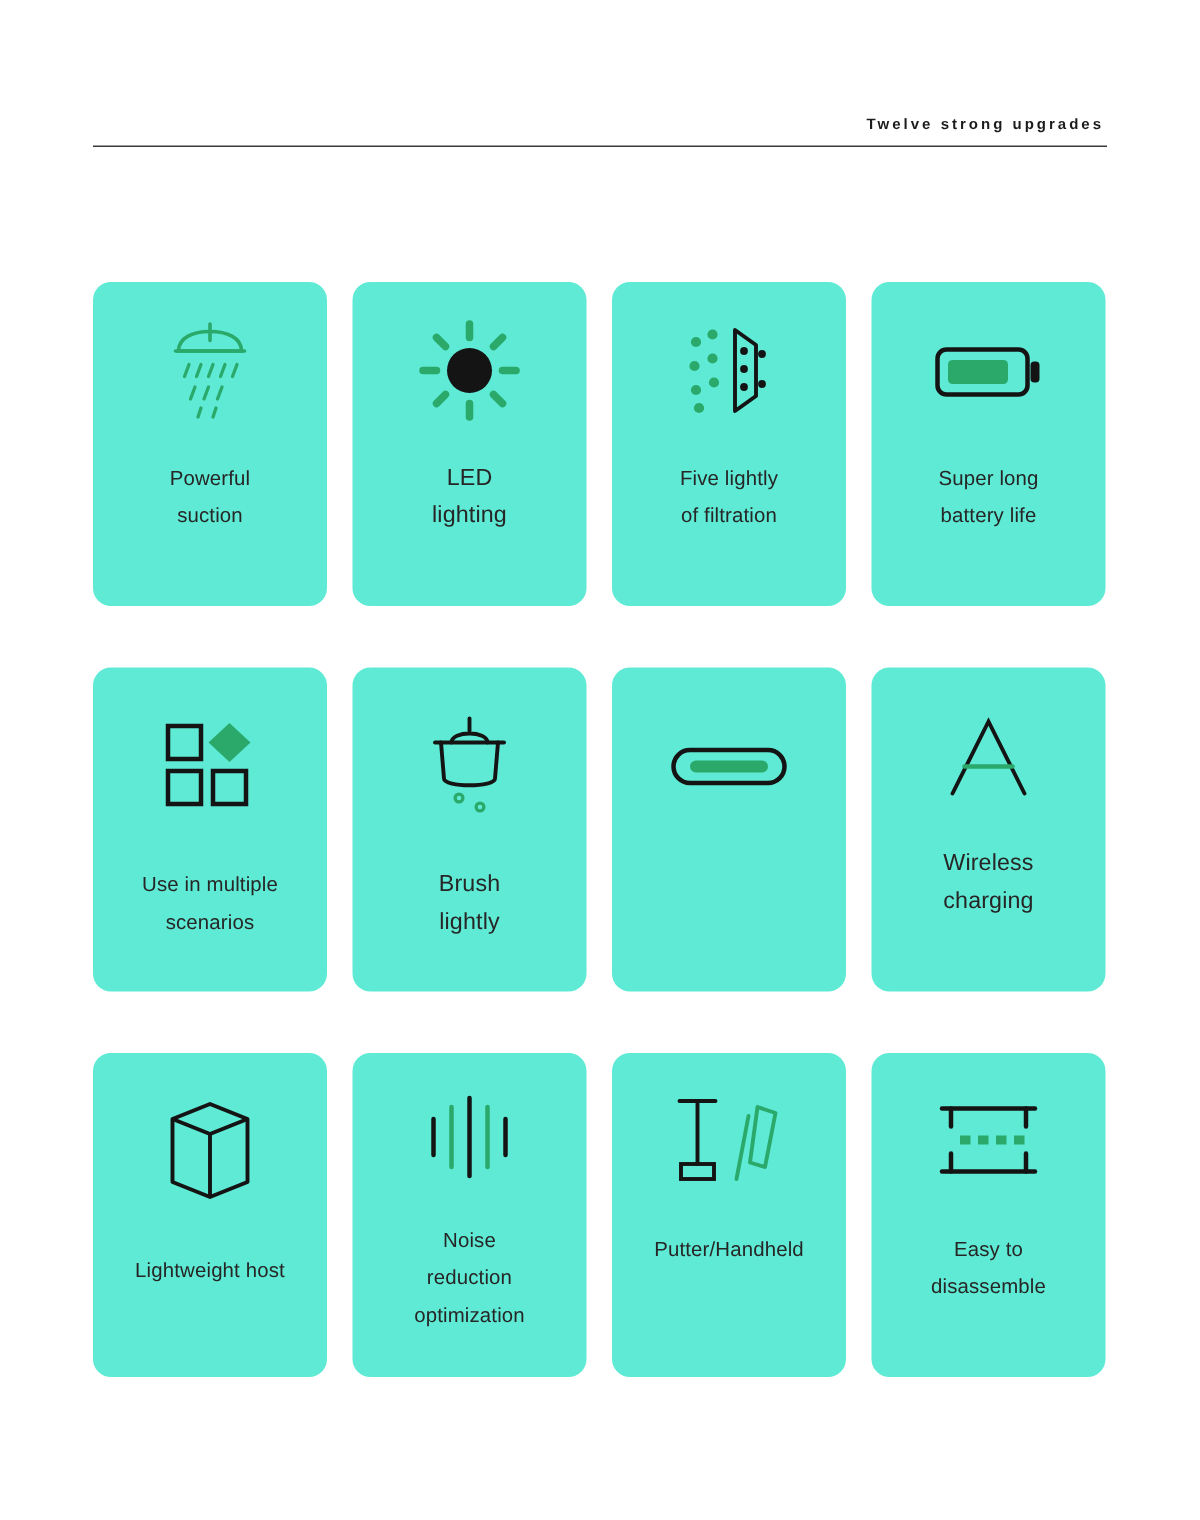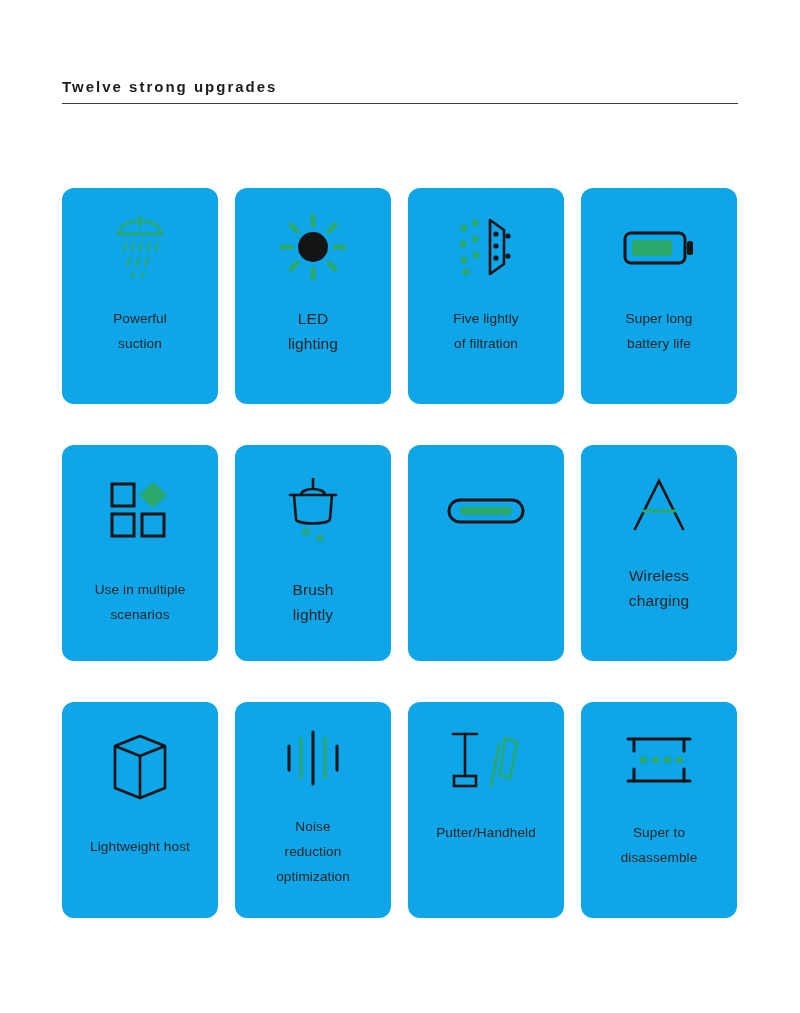--- a/index.html
+++ b/index.html
@@ -23,22 +23,22 @@
   }
 
   
   .header {
     position: absolute;
     top: 78px;
     left: 62px;
     width: 676px;
   }
   .header-title {
-    text-align: left;
-    font-size: 15px;
+    text-align: right;
+    font-size: 10px;
     font-weight: bold;
     letter-spacing: 2px;
     color: #1c1c1c;
     padding-right: 2px;
     padding-bottom: 8px;
     font-family: "Liberation Sans", sans-serif;
   }
   .header-rule {
     height: 1px;
     background: #3a3a3a;
@@ -52,21 +52,21 @@
     left: 62px;
     width: 676px;
     display: grid;
     grid-template-columns: repeat(4, 156px);
     grid-template-rows: repeat(3, 216px);
     column-gap: 17px;
     row-gap: 41px;
   }
 
   .card {
-    background: #0ea5e9;
+    background: #5eead4;
     border-radius: 12px;
     position: relative;
     display: flex;
     flex-direction: column;
     align-items: center;
     justify-content: flex-start;
     box-sizing: border-box;
     overflow: hidden;
   }
 
@@ -307,18 +307,18 @@
             <line x1="62" y1="36" x2="62" y2="48"></line>
           </g>
           <g fill="#2aa96a">
             <rect x="18" y="24" width="7" height="6"></rect>
             <rect x="30" y="24" width="7" height="6"></rect>
             <rect x="42" y="24" width="7" height="6"></rect>
             <rect x="54" y="24" width="7" height="6"></rect>
           </g>
         </svg>
       </div>
-      <div class="card-label">Super to
+      <div class="card-label">Easy to
 disassemble</div>
     </div>
 
   </div>
 </div>
 
 </body></html>

